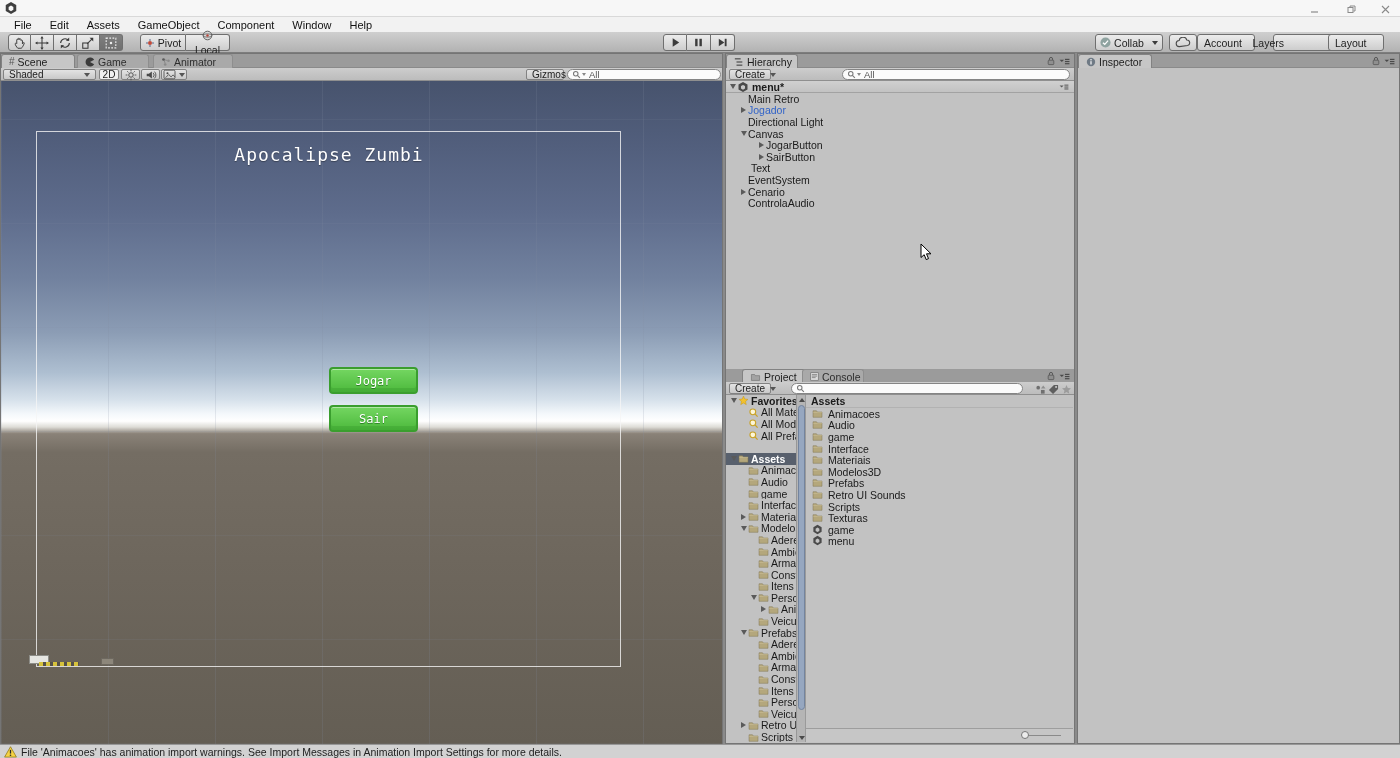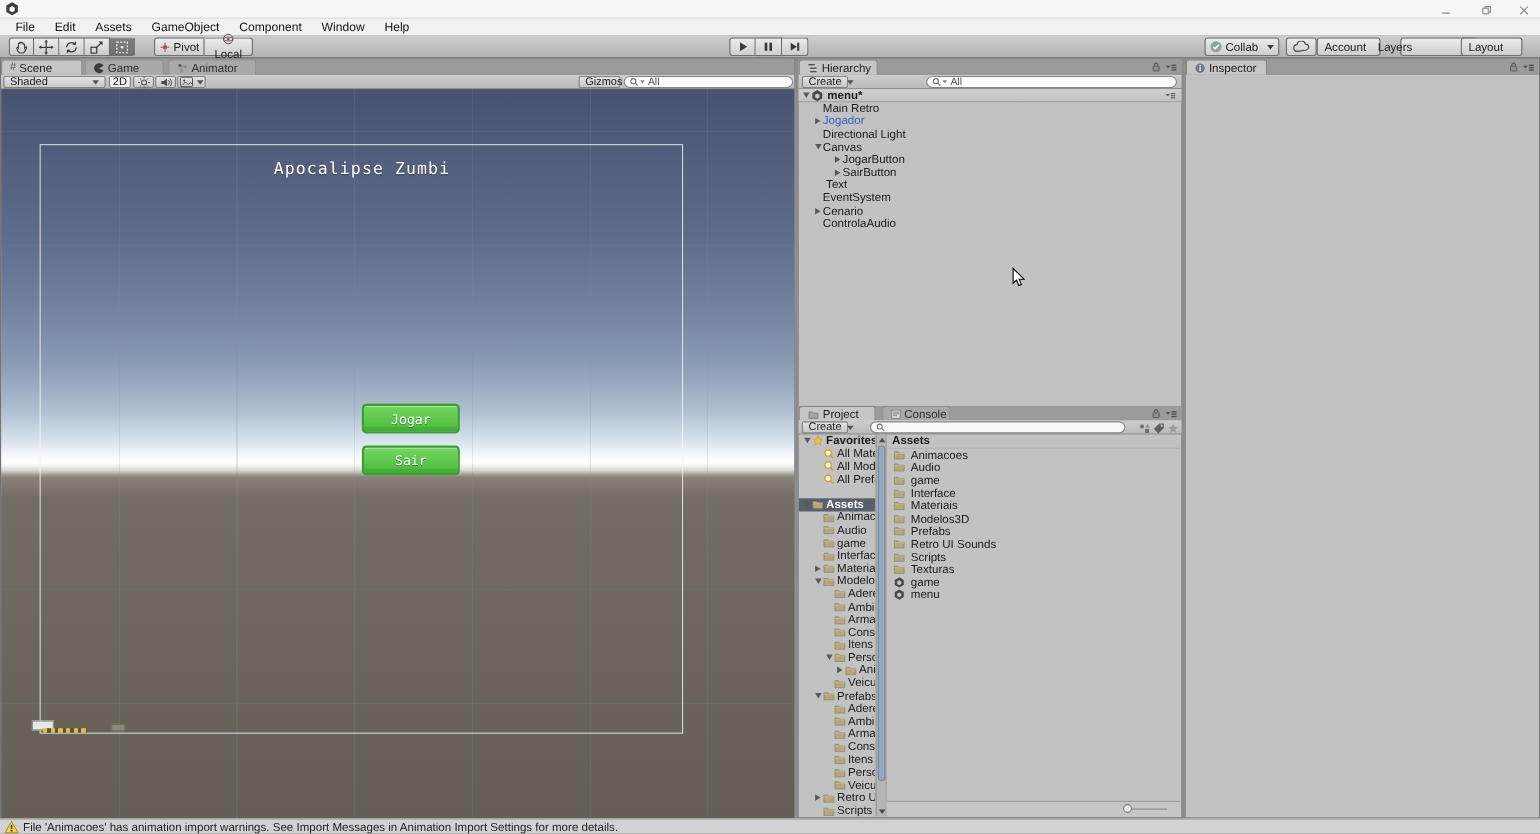--- a/index.html
+++ b/index.html
@@ -60,21 +60,21 @@
   .vthumb { position:absolute; left:1px; width:7px; background:#96a7c0; border:1px solid #73849e; border-radius:3.5px; }
   .sarr { position:absolute; left:1px; width:7px; height:7px; display:flex; align-items:center; justify-content:center; }
 
   
   .viewport { position:absolute; left:0; top:27px; width:721px; height:663px; overflow:hidden;
     background:linear-gradient(180deg,#47536d 0%,#525f7d 10%,#5e6c8c 20%,#72829f 30%,#8c9db5 38%,#aebfd1 44%,#d5e0ea 48%,#f4f8fb 50.2%,#ffffff 51.3%,#dddcd6 52.2%,#8a8278 53.2%,#746d63 56%,#6e675d 72%,#645e54 100%); }
   .vgrid { position:absolute; inset:0;
     background-image:repeating-linear-gradient(90deg, rgba(130,140,160,0.18) 0 1px, transparent 1px 107px),
                      repeating-linear-gradient(0deg, rgba(130,140,160,0.12) 0 1px, transparent 1px 104px); }
   .canvasrect { position:absolute; left:35px; top:50px; width:585px; height:536px; border:1px solid rgba(245,245,245,0.8); }
-  .gametitle { position:absolute; left:228px; top:63px; width:200px; text-align:center; font-family:"DejaVu Sans Mono", monospace; font-size:15px; letter-spacing:1px; color:#fff; text-shadow:0 1px 1px rgba(0,0,0,0.35); }
+  .gametitle { position:absolute; left:228px; top:63px; width:200px; text-align:center; font-family:"DejaVu Sans Mono", monospace; font-size:18px; letter-spacing:1px; color:#fff; text-shadow:0 1px 1px rgba(0,0,0,0.35); }
   .greenbtn { position:absolute; left:328px; width:89px; height:27px; border:2px solid #3a9e2e; border-radius:4px;
     background:linear-gradient(#74d661,#4cb93c); box-shadow:inset 0 1px 0 rgba(255,255,255,0.45), inset 0 -4px 0 rgba(0,80,0,0.12);
     display:flex; align-items:center; justify-content:center; font-family:"DejaVu Sans Mono", monospace; font-size:12px; color:#fff; text-shadow:0 1px 0 rgba(20,90,20,0.6); }
 
   .statusbar { left:0; top:744px; width:1400px; height:14px; background:#d2d2d2; border-top:1px solid #979797; display:flex; align-items:center; padding-left:4px; gap:4px; font-size:10.5px; color:#222; }
 
   .hdivider { position:absolute; background:#9a9a9a; }
 </style>
 </head>
 <body>
@@ -435,21 +435,21 @@
         </span>
         <span>Cenario</span>
       </div>
       <div class="hrow" style="padding-left: 13px;">
         <span class="arr"></span>
         <span>ControlaAudio</span>
       </div>
     </div>
 
   <div class="tabstrip" style="top:315px;">
-    <span class="tab active" style="left:0;width:70px;">
+    <span class="tab active" style="left:16px;width:70px;">
         <span>
           <svg width="11" height="10" viewBox="0 0 16 16">
             <path d="M1.5 4h5l1.3 1.8h6.7V13.5H1.5Z" fill="#a3a3a3" stroke="#5f5f5f" stroke-width="0.8"></path>
           </svg>
         </span>
         <span>Project</span>
       </span>
     <span class="tab inactive" style="left:76px;width:62px;">
         <span>
           <svg width="9" height="9" viewBox="0 0 12 12">

